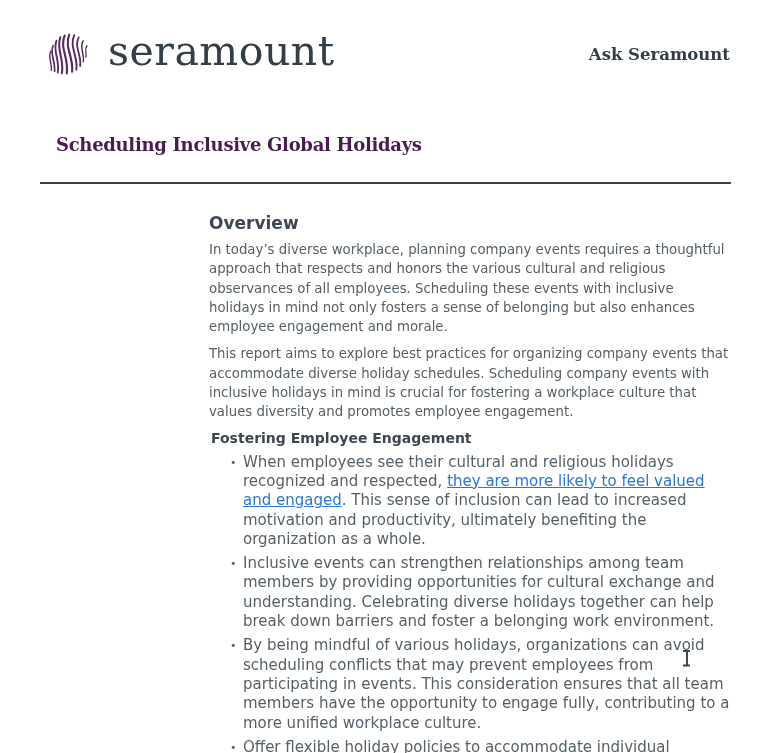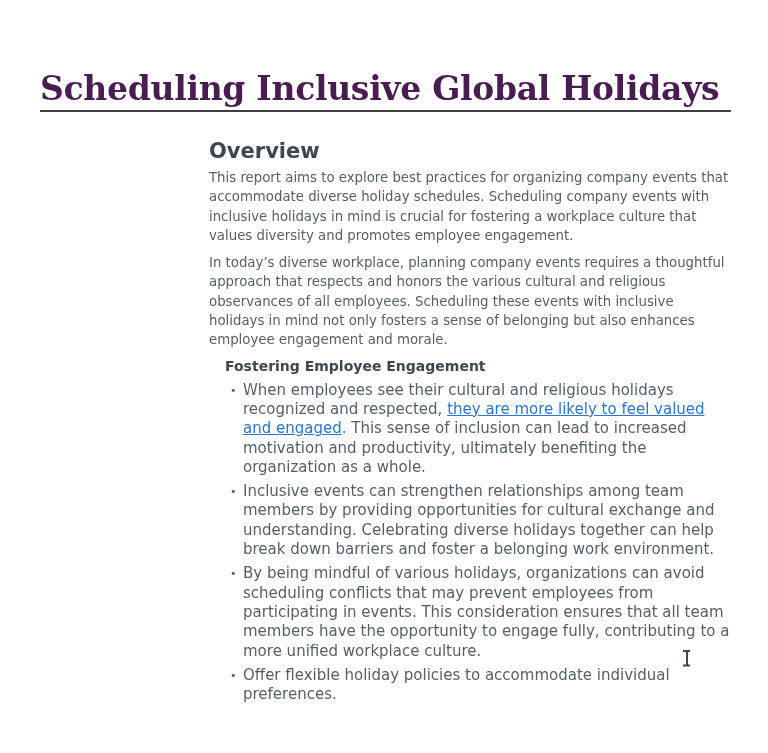--- a/index.html
+++ b/index.html
@@ -45,42 +45,42 @@
     text-decoration: none;
     cursor: pointer;
   }
   
   .title-block {
     margin: 46px 37px 0 40px;
     border-bottom: 2px solid #3f3f3f;
     padding-bottom: 5px;
   }
   .doc-title {
-    margin: 0;
+    margin: 16px;
     font-family: "DejaVu Serif", serif;
     font-weight: bold;
-    font-size: 33px;
+    font-size: 18px;
     line-height: 33px;
     letter-spacing: -0.3px;
     color: #4a1d52;
   }
   
   .content {
     margin: 28px 38px 0 209px;
   }
   .h2 {
     margin: 8px 0 6px 0;
-    font-size: 21px;
+    font-size: 17px;
     line-height: 22px;
     font-weight: bold;
     color: #3d4752;
   }
   .h2.spaced { margin-top: 10px; }
   .h3 {
-    margin: 6px 0 6px 16px;
+    margin: 6px 0 6px 2px;
     font-size: 14px;
     line-height: 17px;
     font-weight: bold;
     color: #3d4752;
   }
   .para {
     margin: 0 0 8px 0;
     font-size: 13.3px;
     line-height: 19.3px;
     color: #545f68;
@@ -132,31 +132,49 @@
     left: 1px; top: 0;
     width: 7px; height: 1.6px;
     background: #3f4850;
     box-shadow: 0 14.5px 0 #3f4850;
   }
 </style>
 </head>
 <body>
 
 <div class="header">
+  <a class="brand">
+    <svg class="brand-mark" viewBox="0 0 60 60" xmlns="http://www.w3.org/2000/svg" aria-hidden="true">
+      <g transform="rotate(-16 30 30)" stroke="#5b2a61" fill="none" stroke-linecap="round">
+        <path d="M13 22 C8 28 11 36 8 42" stroke-width="1.5"></path>
+        <path d="M17 17 C11 25 15 34 11 44" stroke-width="1.8"></path>
+        <path d="M22 13 C15 22 20 34 14 46" stroke-width="2"></path>
+        <path d="M27 10.5 C19 21 25 34 18 48" stroke-width="2.2"></path>
+        <path d="M32 10 C23 21 30 34 23 49.5" stroke-width="2.3"></path>
+        <path d="M37 10.5 C28 22 35 35 29 49.5" stroke-width="2.3"></path>
+        <path d="M42 12.5 C33 23 40 35 34 48.5" stroke-width="2.1"></path>
+        <path d="M46 16 C38 24 44 35 39 46" stroke-width="1.9"></path>
+        <path d="M49.5 21 C43 27 47.5 34 43.5 42.5" stroke-width="1.6"></path>
+        <path d="M52 27 C47.5 30.5 50 34 47.5 38.5" stroke-width="1.4"></path>
+      </g>
+    </svg>
+    <span class="brand-word">seramount</span>
+  </a>
+  <a class="ask-link">Ask Seramount</a>
 </div>
 
 <div class="title-block">
   <h1 class="doc-title">Scheduling Inclusive Global Holidays</h1>
 </div>
 
 <div class="content">
 
   <h2 class="h2">Overview</h2>
+  <p class="para">In today’s diverse workplace, planning company events requires a thoughtful approach that respects and honors the various cultural and religious observances of all employees. Scheduling these events with inclusive holidays in mind not only fosters a sense of belonging but also enhances employee engagement and morale.</p>
   <p class="para">This report aims to explore best practices for organizing company events that accommodate diverse holiday schedules. Scheduling company events with inclusive holidays in mind is crucial for fostering a workplace culture that values diversity and promotes employee engagement.</p>
-  <p class="para">In today’s diverse workplace, planning company events requires a thoughtful approach that respects and honors the various cultural and religious observances of all employees. Scheduling these events with inclusive holidays in mind not only fosters a sense of belonging but also enhances employee engagement and morale.</p>
 
 
   <h3 class="h3">Fostering Employee Engagement</h3>
   <ul class="bullets">
     <li>
       <span>When employees see their cultural and religious holidays recognized and respected, </span><a class="inline-link">they are more likely to feel valued and engaged</a><span>. This sense of inclusion can lead to increased motivation and productivity, ultimately benefiting the organization as a whole.</span>
     </li>
     <li>
       <span>Inclusive events can strengthen relationships among team members by providing opportunities for cultural exchange and understanding. Celebrating diverse holidays together can help break down barriers and foster a belonging work environment.</span>
     </li>

